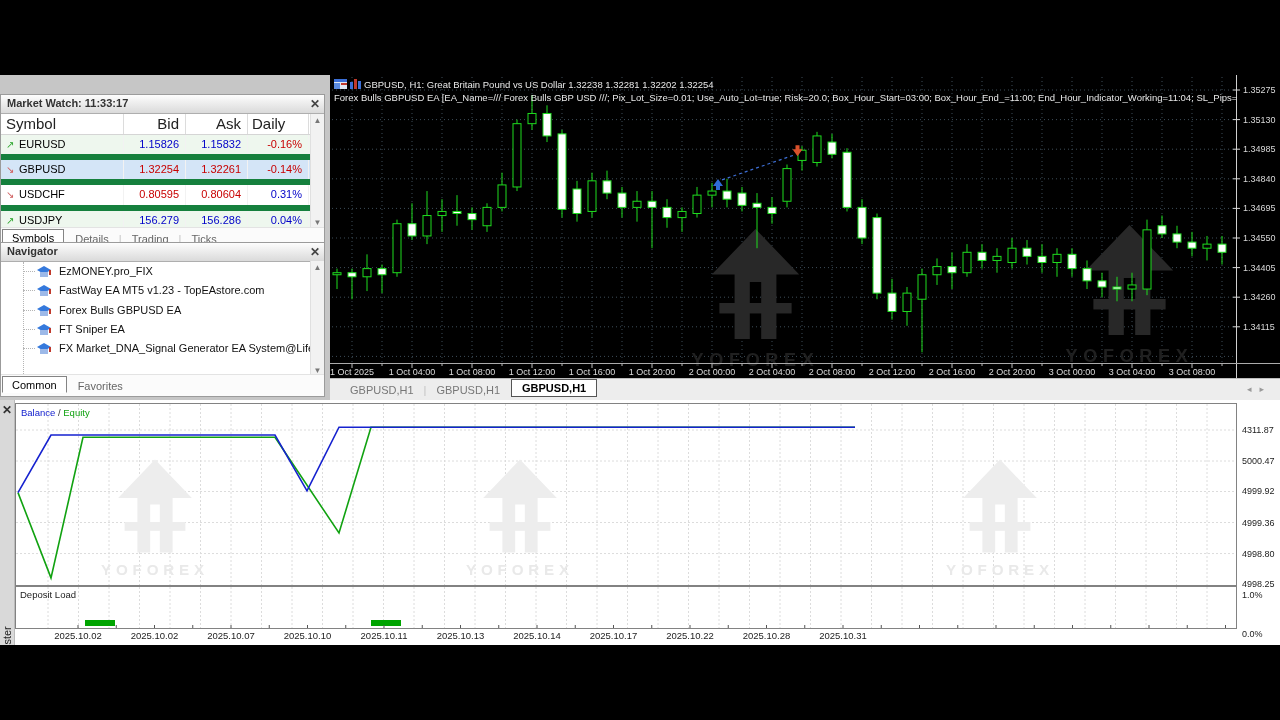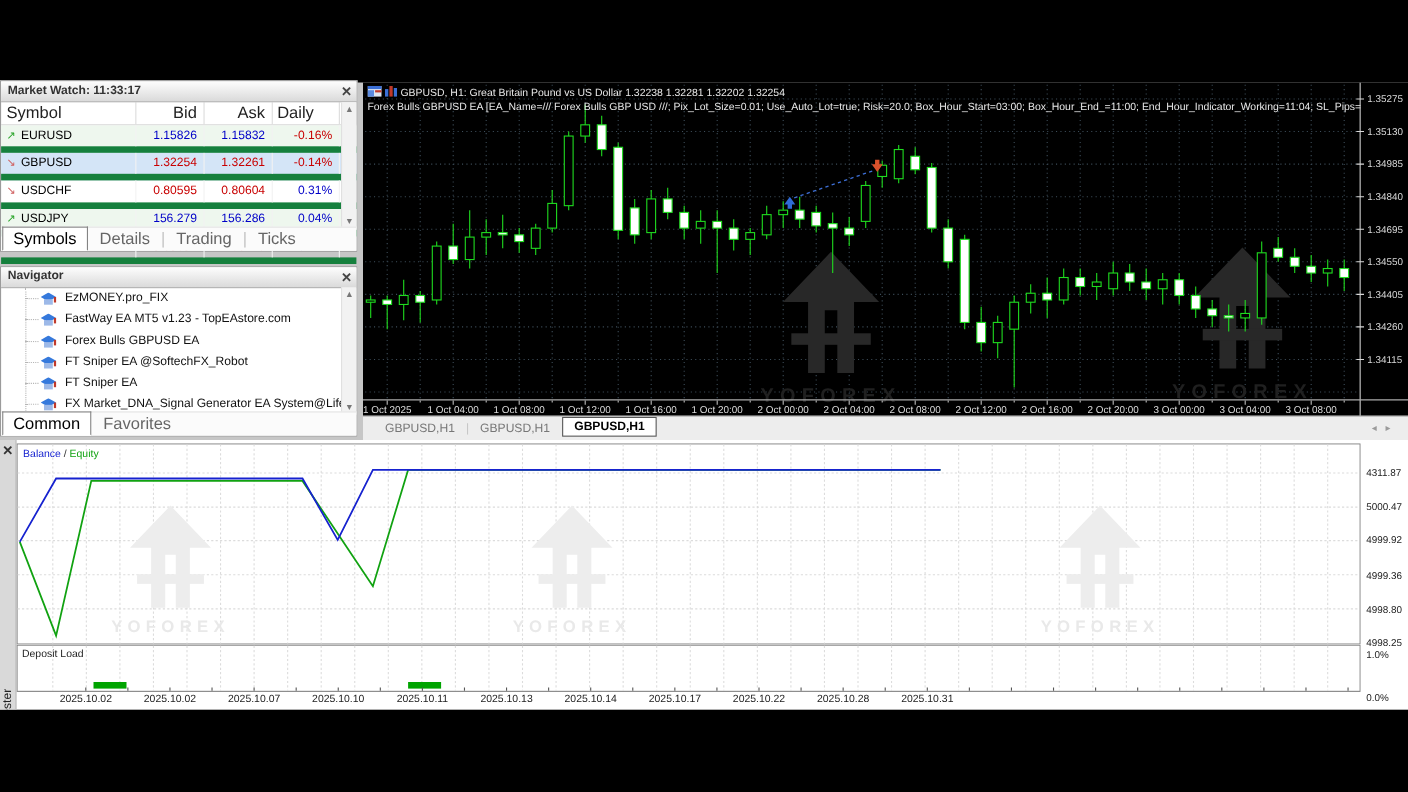--- a/index.html
+++ b/index.html
@@ -20,21 +20,21 @@
   .cw-sym{width:123px;padding-left:5px;}
   .cw-num{width:62px;text-align:right;padding-right:6px;}
   .cw-chg{width:61px;text-align:right;padding-right:6px;}
   .tone-up{color:#0000c8;} .tone-down{color:#c80000;}
   .row-tint{background:#eef7ee;} .row-sel{background:#d4e5f7;}
   .trend{display:inline-block;width:13px;font-size:10px;}
   .trend.up{color:#28a428;} .trend.down{color:#d06060;}
   .scrollbar{position:absolute;width:14px;background:#f2f2f2;border-left:1px solid #e0e0e0;box-sizing:border-box;}
   .scrollbar .sb{position:absolute;left:0;width:13px;height:13px;text-align:center;font-size:8px;color:#777;line-height:13px;}
   .tabsrow{position:absolute;left:0;right:0;bottom:0;height:21px;background:#fbfbfb;border-top:1px solid #e3e3e3;
-           font-size:15px;color:#666;display:flex;align-items:center;}
+           font-size:11px;color:#666;display:flex;align-items:center;}
   .tab{padding:1px 9px;margin:0 1px;}
   .tab.active{background:#fff;border:1px solid #848484;border-bottom:1px solid #fff;color:#000;margin-top:-2px;padding-top:2px;}
   .tabsep{color:#c4c4c4;}
   
   .nav-list{position:relative;font-size:11px;color:#111;}
   .nav-item{height:19.3px;line-height:19px;padding-left:38px;position:relative;white-space:nowrap;overflow:hidden;}
   .nav-item .treeline{position:absolute;left:22px;top:9px;width:12px;border-top:1px dotted #b5b5b5;}
   .nav-vline{position:absolute;left:22px;top:0;bottom:0;border-left:1px dotted #b5b5b5;}
   .nav-item svg{position:absolute;left:36px;top:4px;}
   .nav-item .lbl{padding-left:20px;}
@@ -68,21 +68,21 @@
     <symbol id="yologo" viewBox="0 0 100 120">
       <polygon points="50,2 96,50 72,50 72,118 56,118 56,58 44,58 44,118 28,118 28,50 4,50"></polygon>
       <rect x="12" y="80" width="76" height="11"></rect>
     </symbol>
   </defs>
 </svg>
 
 <div class="app">
   <div class="workspace"></div>
 
-  <section class="panel" id="market-watch" style="left:0;top:73px;width:325px;height:156px;">
+  <section class="panel" id="market-watch" style="left:0;top:94px;width:325px;height:156px;">
     <div class="caption">
       <span>Market Watch: 11:33:17</span>
       <span class="x">✕</span>
     </div>
     <div class="mw-header">
       <div class="hc cw-sym" style="padding-left:5px;">Symbol</div>
       <div class="hc cw-num">Bid</div>
       <div class="hc cw-num">Ask</div>
       <div class="hc cw-chg" style="text-align:left;padding-left:4px;">Daily Ch...</div>
     </div>
@@ -167,29 +167,20 @@
   <div class="nav-item">
     <span class="treeline"></span>
     <svg width="15" height="12">
       <polygon points="7,0 14,4 7,8 0,4" fill="#3579dc"></polygon>
       <rect x="3" y="6" width="8" height="5" fill="#9db9e8"></rect>
       <rect x="12" y="4" width="2" height="5" fill="#c0392b"></rect>
     </svg>
     <span class="lbl">Forex Bulls GBPUSD EA</span>
   </div>
 
-  <div class="nav-item">
-    <span class="treeline"></span>
-    <svg width="15" height="12">
-      <polygon points="7,0 14,4 7,8 0,4" fill="#3579dc"></polygon>
-      <rect x="3" y="6" width="8" height="5" fill="#9db9e8"></rect>
-      <rect x="12" y="4" width="2" height="5" fill="#c0392b"></rect>
-    </svg>
-    <span class="lbl">FT Sniper EA @SoftechFX_Robot</span>
-  </div>
 
   <div class="nav-item">
     <span class="treeline"></span>
     <svg width="15" height="12">
       <polygon points="7,0 14,4 7,8 0,4" fill="#3579dc"></polygon>
       <rect x="3" y="6" width="8" height="5" fill="#9db9e8"></rect>
       <rect x="12" y="4" width="2" height="5" fill="#c0392b"></rect>
     </svg>
     <span class="lbl">FT Sniper EA</span>
   </div>

